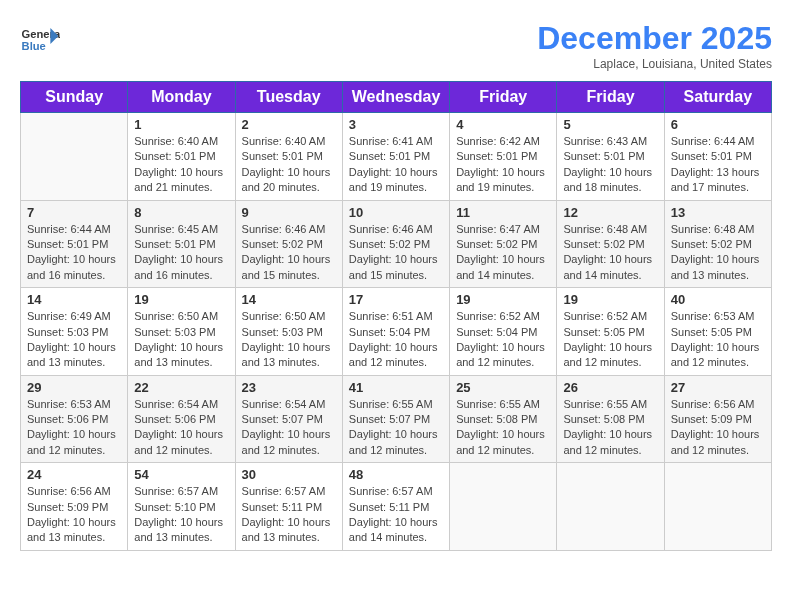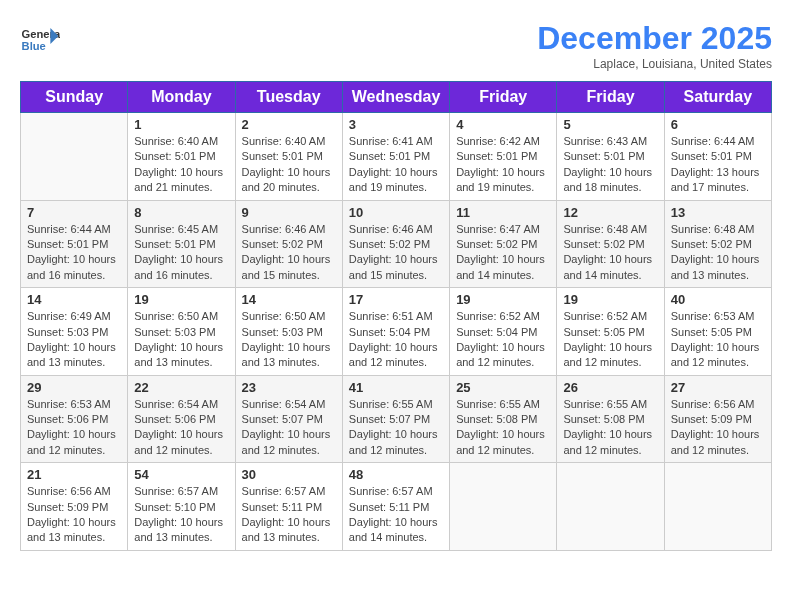--- a/index.html
+++ b/index.html
@@ -327,21 +327,21 @@
           <span class="day-number">27</span>
           <div class="day-info">
             <div>Sunrise: 6:56 AM</div>
             <div>Sunset: 5:09 PM</div>
             <div>Daylight: 10 hours and 12 minutes.</div>
           </div>
         </td>
       </tr>
       <tr>
         <td>
-          <span class="day-number">21</span>
+          <span class="day-number">24</span>
           <div class="day-info">
             <div>Sunrise: 6:56 AM</div>
             <div>Sunset: 5:09 PM</div>
             <div>Daylight: 10 hours and 13 minutes.</div>
           </div>
         </td>
         <td>
           <span class="day-number">54</span>
           <div class="day-info">
             <div>Sunrise: 6:57 AM</div>

